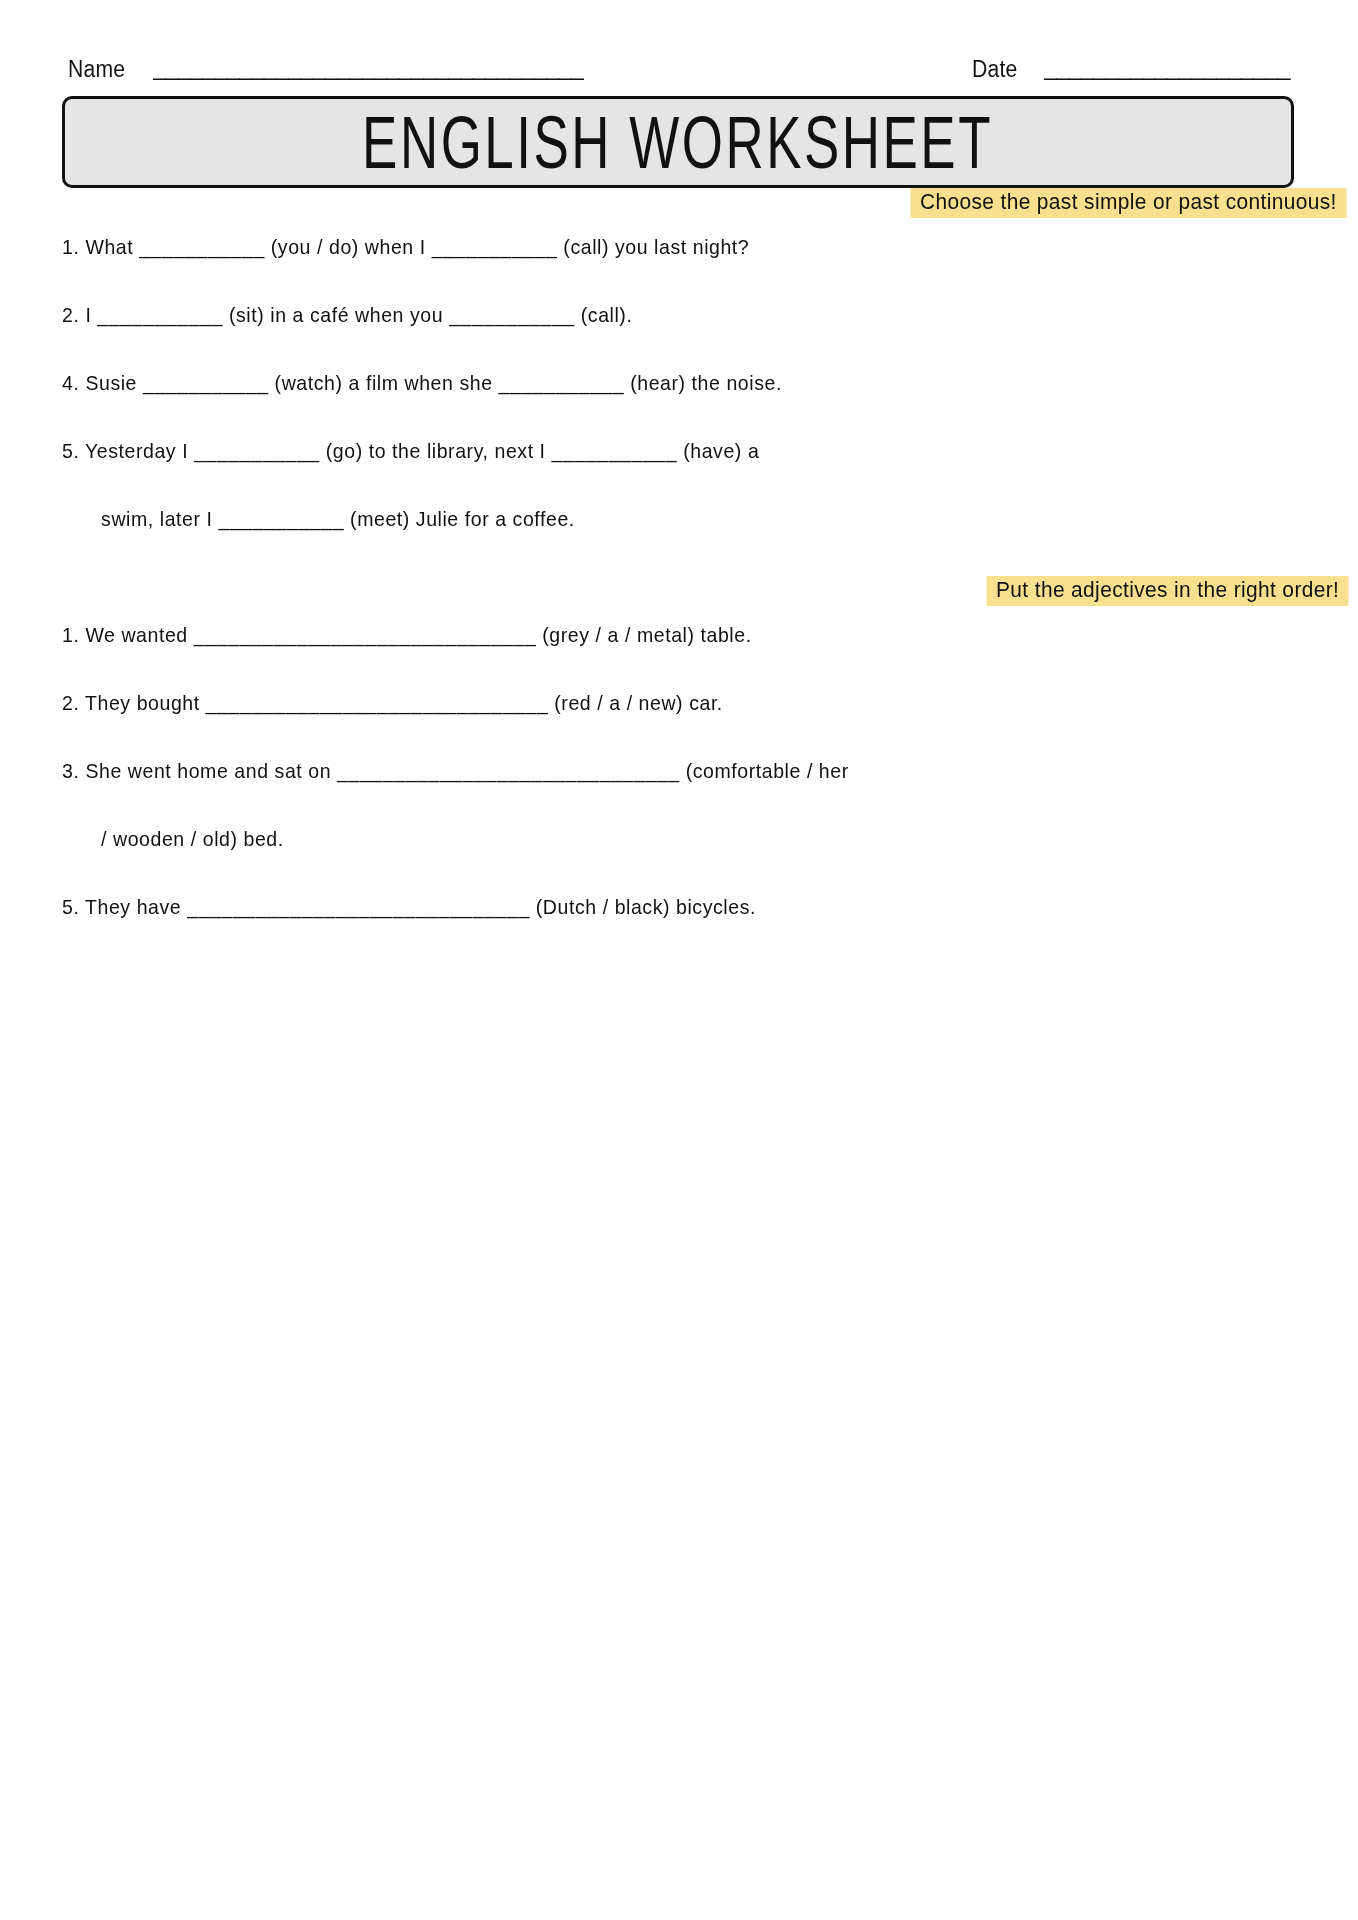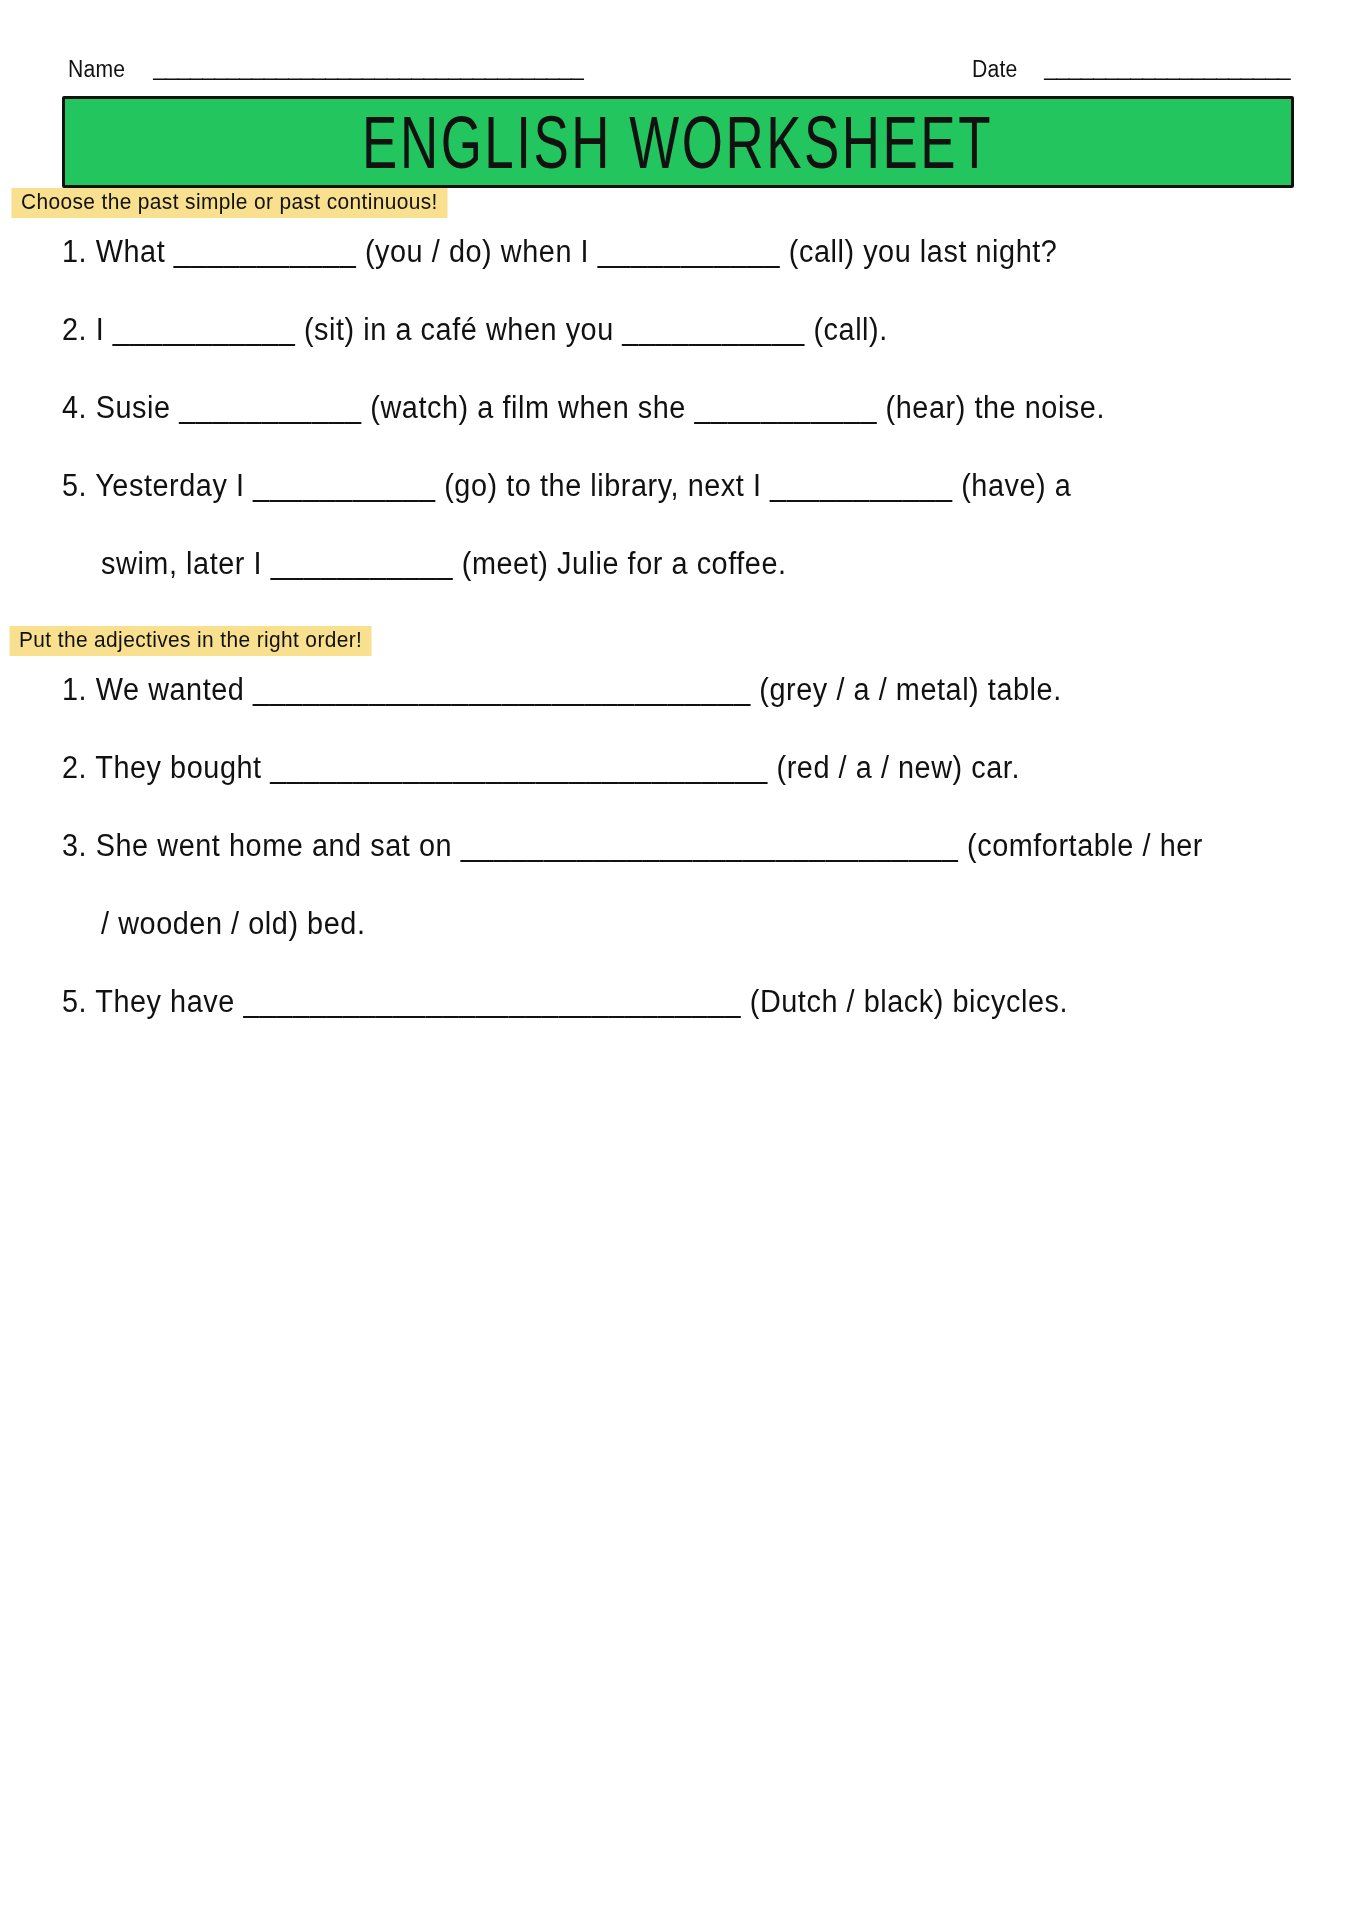--- a/index.html
+++ b/index.html
@@ -61,26 +61,26 @@
   }
 
   
   .title-box {
     position: absolute;
     top: 96px;
     left: 62px;
     width: 1232px;
     height: 92px;
     border: 3px solid #111;
-    border-radius: 2px;
+    border-radius: 10px;
     box-sizing: border-box;
     display: flex;
     align-items: center;
     justify-content: center;
-    background: #22c55e;
+    background: #e5e5e5;
   }
   .title-text {
     font-family: "Liberation Sans", sans-serif;
     font-size: 63px;
     font-weight: 400;
     letter-spacing: 3px;
     transform: scaleX(0.84) scaleY(1.18);
     transform-origin: center center;
     color: #111;
     white-space: nowrap;
@@ -93,21 +93,21 @@
     top: 188px;
     left: 0;
     width: 1358px;
   }
 
   .section {
     width: 100%;
   }
 
   .section-header {
-    text-align: left;
+    text-align: right;
     margin: 0;
     padding: 0;
     line-height: 1;
   }
   .section-header-inner {
     display: inline-block;
     background: #f8e08e;
     padding: 3px 10px 5px 10px;
     font-family: "Liberation Sans", sans-serif;
     font-size: 22px;
@@ -118,21 +118,21 @@
   }
 
   .q-list {
     list-style: none;
     margin: 0;
     padding: 0;
   }
 
   .q-item {
     font-family: "Liberation Sans", sans-serif;
-    font-size: 31px;
+    font-size: 21px;
     line-height: 1.0;
     color: #111;
     padding: 0 62px 0 62px;
     margin: 0;
     white-space: nowrap;
   }
   .q-line {
     display: block;
     transform: scaleX(0.93);
     transform-origin: left center;

